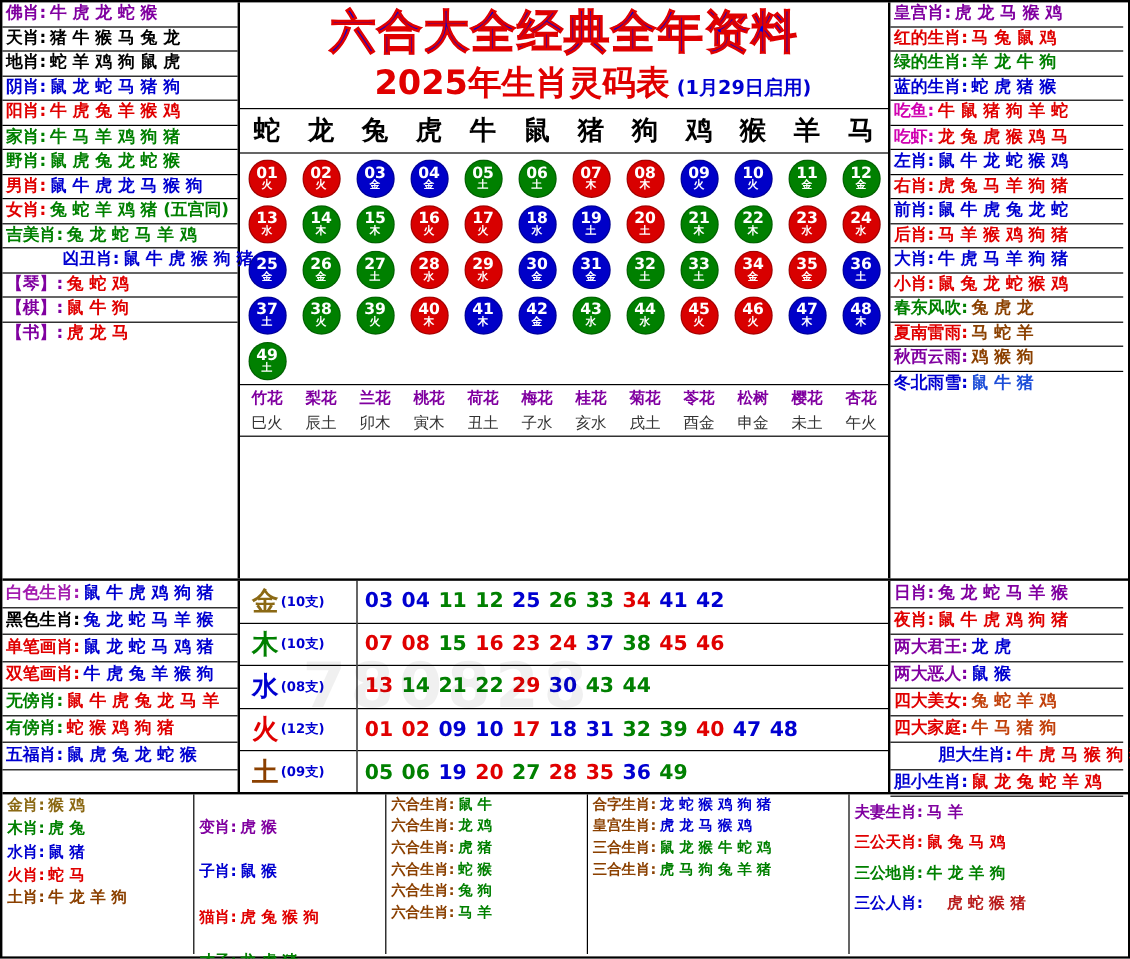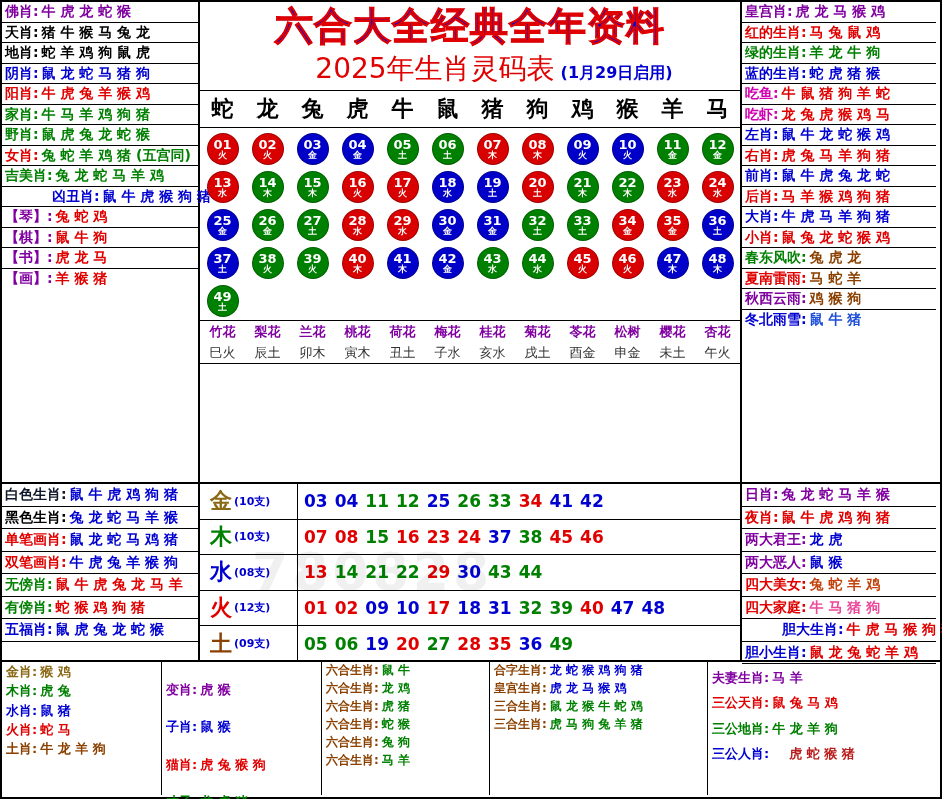--- a/index.html
+++ b/index.html
@@ -23,21 +23,21 @@
   .lbl { font-weight: bold; }
 
   
   .title-main {
     text-align:center; font-size:38px; font-weight:bold; color:#0000e0;
     -webkit-text-stroke: 1px #e00000;
     letter-spacing: 1px; padding: 4px 0 2px; line-height:1.1;
     font-family:"DejaVu Sans","Liberation Sans",sans-serif;
   }
   .title-sub { display:flex; align-items:baseline; justify-content:center; gap:6px; padding-bottom:2px; border-bottom:1px solid #000;}
-  .title-sub .t1 { font-size:28px; font-weight:normal; color:#e00000;margin-left:48px; }
+  .title-sub .t1 { font-size:28px; font-weight:bold; color:#e00000;margin-left:48px; }
   .title-sub .t2 { font-size:16px; font-weight:bold; color:#0000d0; }
 
   
   .zhead { display:flex; border-bottom:1px solid #000; }
   .zhead div { flex:1; text-align:center; font-size:22px; font-weight:bold; padding:3px 0; font-family:"DejaVu Serif","Liberation Serif",serif;}
 
   
   .grid { padding:2px 0 0; }
   .grow { display:flex; }
   .cell { flex:1; display:flex; justify-content:center; align-items:center; height:38px; }
@@ -97,27 +97,27 @@
   <div class="top">
 
     <div class="col-left" id="left-top">
         <div class="lrow"><span class="lbl" style="color: rgb(128, 0, 160);">佛肖:</span><span style="color: rgb(128, 0, 160); margin-left: 3px;">牛 虎 龙 蛇 猴</span></div>
         <div class="lrow"><span class="lbl" style="color: rgb(0, 0, 0);">天肖:</span><span style="color: rgb(0, 0, 0); margin-left: 3px;">猪 牛 猴 马 兔 龙</span></div>
         <div class="lrow"><span class="lbl" style="color: rgb(0, 0, 0);">地肖:</span><span style="color: rgb(0, 0, 0); margin-left: 3px;">蛇 羊 鸡 狗 鼠 虎</span></div>
         <div class="lrow"><span class="lbl" style="color: rgb(0, 0, 208);">阴肖:</span><span style="color: rgb(0, 0, 208); margin-left: 3px;">鼠 龙 蛇 马 猪 狗</span></div>
         <div class="lrow"><span class="lbl" style="color: rgb(224, 0, 0);">阳肖:</span><span style="color: rgb(224, 0, 0); margin-left: 3px;">牛 虎 兔 羊 猴 鸡</span></div>
         <div class="lrow"><span class="lbl" style="color: rgb(0, 128, 0);">家肖:</span><span style="color: rgb(0, 128, 0); margin-left: 3px;">牛 马 羊 鸡 狗 猪</span></div>
         <div class="lrow"><span class="lbl" style="color: rgb(0, 128, 0);">野肖:</span><span style="color: rgb(0, 128, 0); margin-left: 3px;">鼠 虎 兔 龙 蛇 猴</span></div>
+        <div class="lrow"><span class="lbl" style="color: rgb(224, 0, 0);">男肖:</span><span style="color: rgb(0, 0, 208); margin-left: 3px;">鼠 牛 虎 龙 马 猴 狗</span></div>
         <div class="lrow"><span class="lbl" style="color: rgb(224, 0, 0);">女肖:</span><span style="color: rgb(0, 128, 0); margin-left: 3px;">兔 蛇 羊 鸡 猪 (五宫同)</span></div>
         <div class="lrow"><span class="lbl" style="color: rgb(0, 128, 0);">吉美肖:</span><span style="color: rgb(0, 128, 0); margin-left: 3px;">兔 龙 蛇 马 羊 鸡</span></div>
         <div class="lrow"><span class="lbl" style="color: rgb(0, 0, 208); padding-left: 47px;">凶丑肖:</span><span style="color: rgb(0, 0, 208); margin-left: 3px;">鼠 牛 虎 猴 狗 猪</span></div>
         <div class="lrow"><span class="lbl" style="color: rgb(128, 0, 160);">【琴】:</span><span style="color: rgb(224, 0, 0); margin-left: 3px;">兔 蛇 鸡</span></div>
         <div class="lrow"><span class="lbl" style="color: rgb(128, 0, 160);">【棋】:</span><span style="color: rgb(224, 0, 0); margin-left: 3px;">鼠 牛 狗</span></div>
         <div class="lrow"><span class="lbl" style="color: rgb(128, 0, 160);">【书】:</span><span style="color: rgb(224, 0, 0); margin-left: 3px;">虎 龙 马</span></div>
-        <div class="lrow"><span class="lbl" style="color: rgb(128, 0, 160);">【画】:</span><span style="color: rgb(224, 0, 0); margin-left: 3px;">羊 猴 猪</span></div>
       </div>
 
     <div class="col-mid">
       <div class="title-main">六合大全经典全年资料</div>
       <div class="title-sub">
         <span class="t1">2025年生肖灵码表</span>
         <span class="t2">(1月29日启用)</span>
       </div>
       <div class="zhead" id="zhead">
           <div>蛇</div>
@@ -517,21 +517,21 @@
         <div class="lrow"><span class="lbl" style="color: rgb(224, 0, 0);">小肖:</span><span style="color: rgb(224, 0, 0); margin-left: 3px;">鼠 兔 龙 蛇 猴 鸡</span></div>
         <div class="lrow"><span class="lbl" style="color: rgb(0, 128, 0);">春东风吹:</span><span style="color: rgb(139, 64, 0); margin-left: 3px;">兔 虎 龙</span></div>
         <div class="lrow"><span class="lbl" style="color: rgb(224, 0, 0);">夏南雷雨:</span><span style="color: rgb(139, 64, 0); margin-left: 3px;">马 蛇 羊</span></div>
         <div class="lrow"><span class="lbl" style="color: rgb(128, 0, 160);">秋西云雨:</span><span style="color: rgb(139, 64, 0); margin-left: 3px;">鸡 猴 狗</span></div>
         <div class="lrow"><span class="lbl" style="color: rgb(0, 0, 208);">冬北雨雪:</span><span style="color: #1d4ed8; margin-left: 3px;">鼠 牛 猪</span></div>
       </div>
   </div>
 
   <div class="mid">
     <div class="mid-left" id="mid-left">
-        <div class="lrow" style="font-size:14px;padding:2px 3px;border-bottom:1px solid #000;"><span class="lbl" style="color: #0f172a;">白色生肖:</span><span style="color: rgb(0, 0, 208); margin-left: 3px;">鼠 牛 虎 鸡 狗 猪</span></div>
+        <div class="lrow" style="font-size:14px;padding:2px 3px;border-bottom:1px solid #000;"><span class="lbl" style="color: #a21caf;">白色生肖:</span><span style="color: rgb(0, 0, 208); margin-left: 3px;">鼠 牛 虎 鸡 狗 猪</span></div>
         <div class="lrow" style="font-size:14px;padding:2px 3px;border-bottom:1px solid #000;"><span class="lbl" style="color: rgb(0, 0, 0);">黑色生肖:</span><span style="color: rgb(0, 0, 208); margin-left: 3px;">兔 龙 蛇 马 羊 猴</span></div>
         <div class="lrow" style="font-size:14px;padding:2px 3px;border-bottom:1px solid #000;"><span class="lbl" style="color: rgb(224, 0, 0);">单笔画肖:</span><span style="color: rgb(0, 0, 208); margin-left: 3px;">鼠 龙 蛇 马 鸡 猪</span></div>
         <div class="lrow" style="font-size:14px;padding:2px 3px;border-bottom:1px solid #000;"><span class="lbl" style="color: rgb(224, 0, 0);">双笔画肖:</span><span style="color: rgb(0, 0, 208); margin-left: 3px;">牛 虎 兔 羊 猴 狗</span></div>
         <div class="lrow" style="font-size:14px;padding:2px 3px;border-bottom:1px solid #000;"><span class="lbl" style="color: rgb(0, 128, 0);">无傍肖:</span><span style="color: rgb(224, 0, 0); margin-left: 3px;">鼠 牛 虎 兔 龙 马 羊</span></div>
         <div class="lrow" style="font-size:14px;padding:2px 3px;border-bottom:1px solid #000;"><span class="lbl" style="color: rgb(0, 128, 0);">有傍肖:</span><span style="color: rgb(224, 0, 0); margin-left: 3px;">蛇 猴 鸡 狗 猪</span></div>
         <div class="lrow" style="font-size:14px;padding:2px 3px;border-bottom:1px solid #000;"><span class="lbl" style="color: rgb(0, 0, 208);">五福肖:</span><span style="color: rgb(0, 0, 208); margin-left: 3px;">鼠 虎 兔 龙 蛇 猴</span></div>
       </div>
     <div class="mid-center">
       <div class="elem-label" id="elem-label">
           <div class="el-row">
@@ -626,21 +626,21 @@
             </div>
           </div>
         </div>
     </div>
     <div class="mid-right" id="mid-right">
         <div class="lrow" style="font-size:14px;padding:2px 3px;border-bottom:1px solid #000;"><span class="lbl" style="color: rgb(128, 0, 160);">日肖:</span><span style="color: rgb(128, 0, 160); margin-left: 3px;">兔 龙 蛇 马 羊 猴</span></div>
         <div class="lrow" style="font-size:14px;padding:2px 3px;border-bottom:1px solid #000;"><span class="lbl" style="color: rgb(224, 0, 0);">夜肖:</span><span style="color: rgb(224, 0, 0); margin-left: 3px;">鼠 牛 虎 鸡 狗 猪</span></div>
         <div class="lrow" style="font-size:14px;padding:2px 3px;border-bottom:1px solid #000;"><span class="lbl" style="color: rgb(128, 0, 160);">两大君王:</span><span style="color: rgb(0, 0, 208); margin-left: 3px;">龙 虎</span></div>
         <div class="lrow" style="font-size:14px;padding:2px 3px;border-bottom:1px solid #000;"><span class="lbl" style="color: rgb(128, 0, 160);">两大恶人:</span><span style="color: rgb(0, 0, 208); margin-left: 3px;">鼠 猴</span></div>
         <div class="lrow" style="font-size:14px;padding:2px 3px;border-bottom:1px solid #000;"><span class="lbl" style="color: rgb(224, 0, 0);">四大美女:</span><span style="color: #c2410c; margin-left: 3px; margin-top: 21px;">兔 蛇 羊 鸡</span></div>
-        <div class="lrow" style="font-size:14px;padding:2px 3px;border-bottom:1px solid #000;"><span class="lbl" style="color: rgb(224, 0, 0);">四大家庭:</span><span style="color: #ec4899; margin-left: 3px;">牛 马 猪 狗</span></div>
+        <div class="lrow" style="font-size:14px;padding:2px 3px;border-bottom:1px solid #000;"><span class="lbl" style="color: rgb(224, 0, 0);">四大家庭:</span><span style="color: #c2410c; margin-left: 3px;">牛 马 猪 狗</span></div>
         <div class="lrow" style="font-size:14px;padding:2px 3px;border-bottom:1px solid #000;"><span class="lbl" style="color: rgb(0, 0, 208); margin-left: 37px;">胆大生肖:</span><span style="color: rgb(224, 0, 0); margin-left: 3px;">牛 虎 马 猴 狗 猪</span></div>
         <div class="lrow" style="font-size:14px;padding:2px 3px;border-bottom:1px solid #000;"><span class="lbl" style="color: rgb(0, 0, 208);">胆小生肖:</span><span style="color: rgb(224, 0, 0); margin-left: 3px;">鼠 龙 兔 蛇 羊 鸡</span></div>
       </div>
   </div>
 
   <div class="bot">
     <div class="b1" id="bot1">
         <div class="brow"><span class="lbl" style="color: rgb(139, 105, 20);">金肖:</span><span style="color: rgb(139, 105, 20); margin-left: 3px;">猴 鸡</span></div>
         <div class="brow"><span class="lbl" style="color: rgb(0, 128, 0);">木肖:</span><span style="color: rgb(0, 128, 0); margin-left: 3px;">虎 兔</span></div>
         <div class="brow"><span class="lbl" style="color: rgb(0, 0, 208);">水肖:</span><span style="color: rgb(0, 0, 208); margin-left: 3px;">鼠 猪</span></div>

